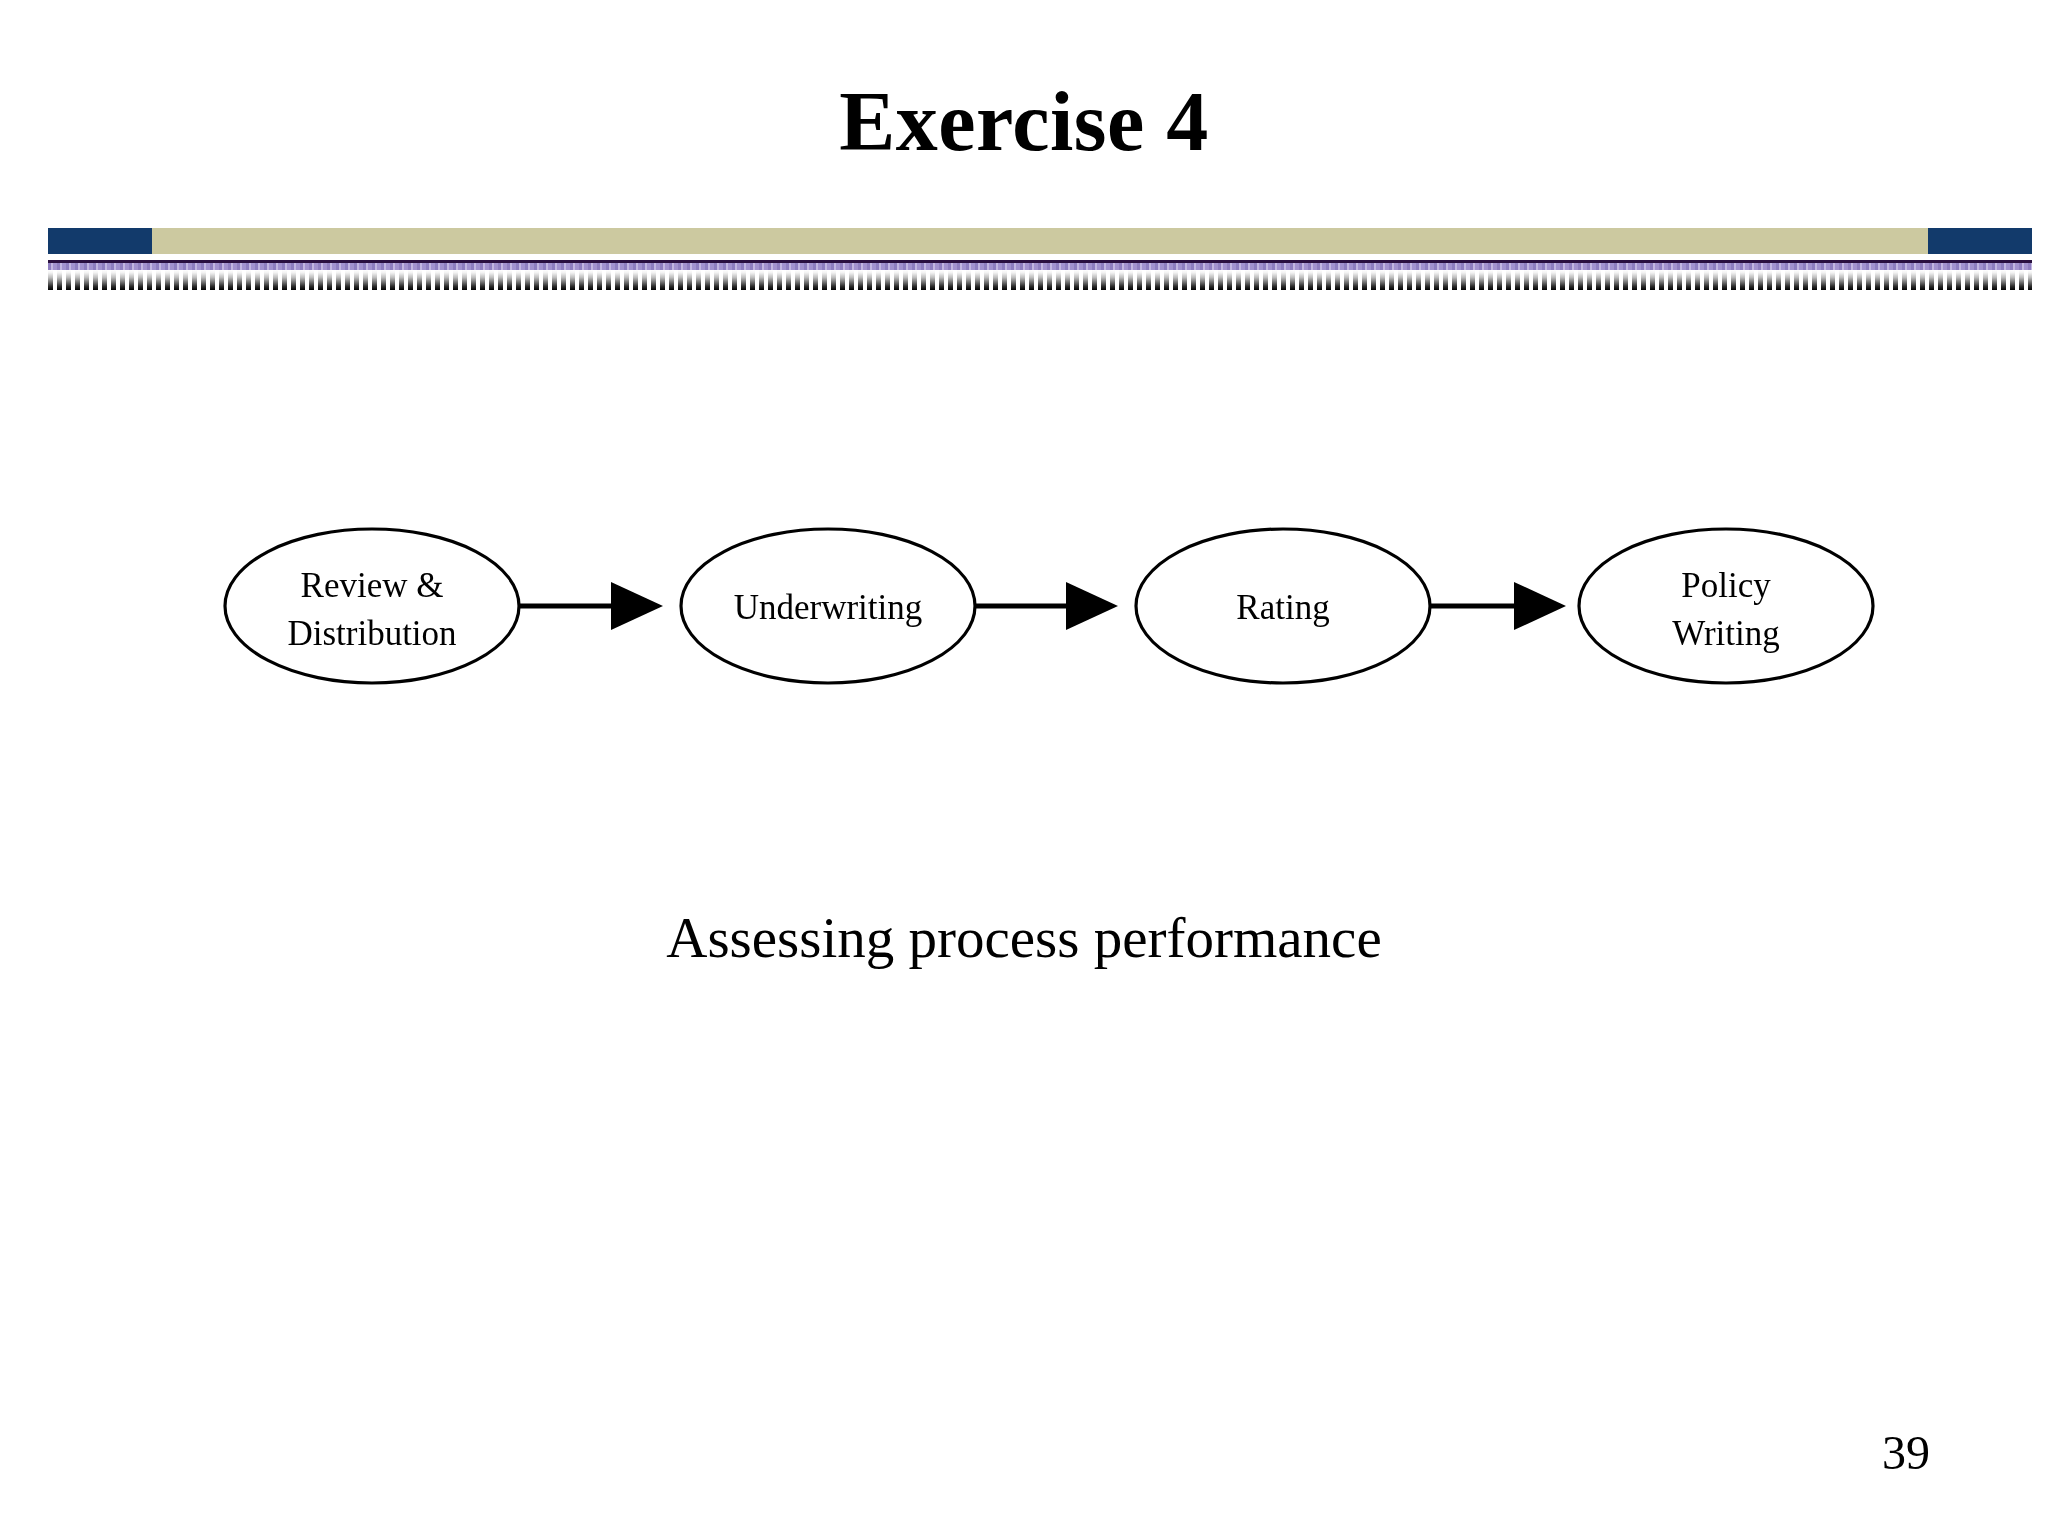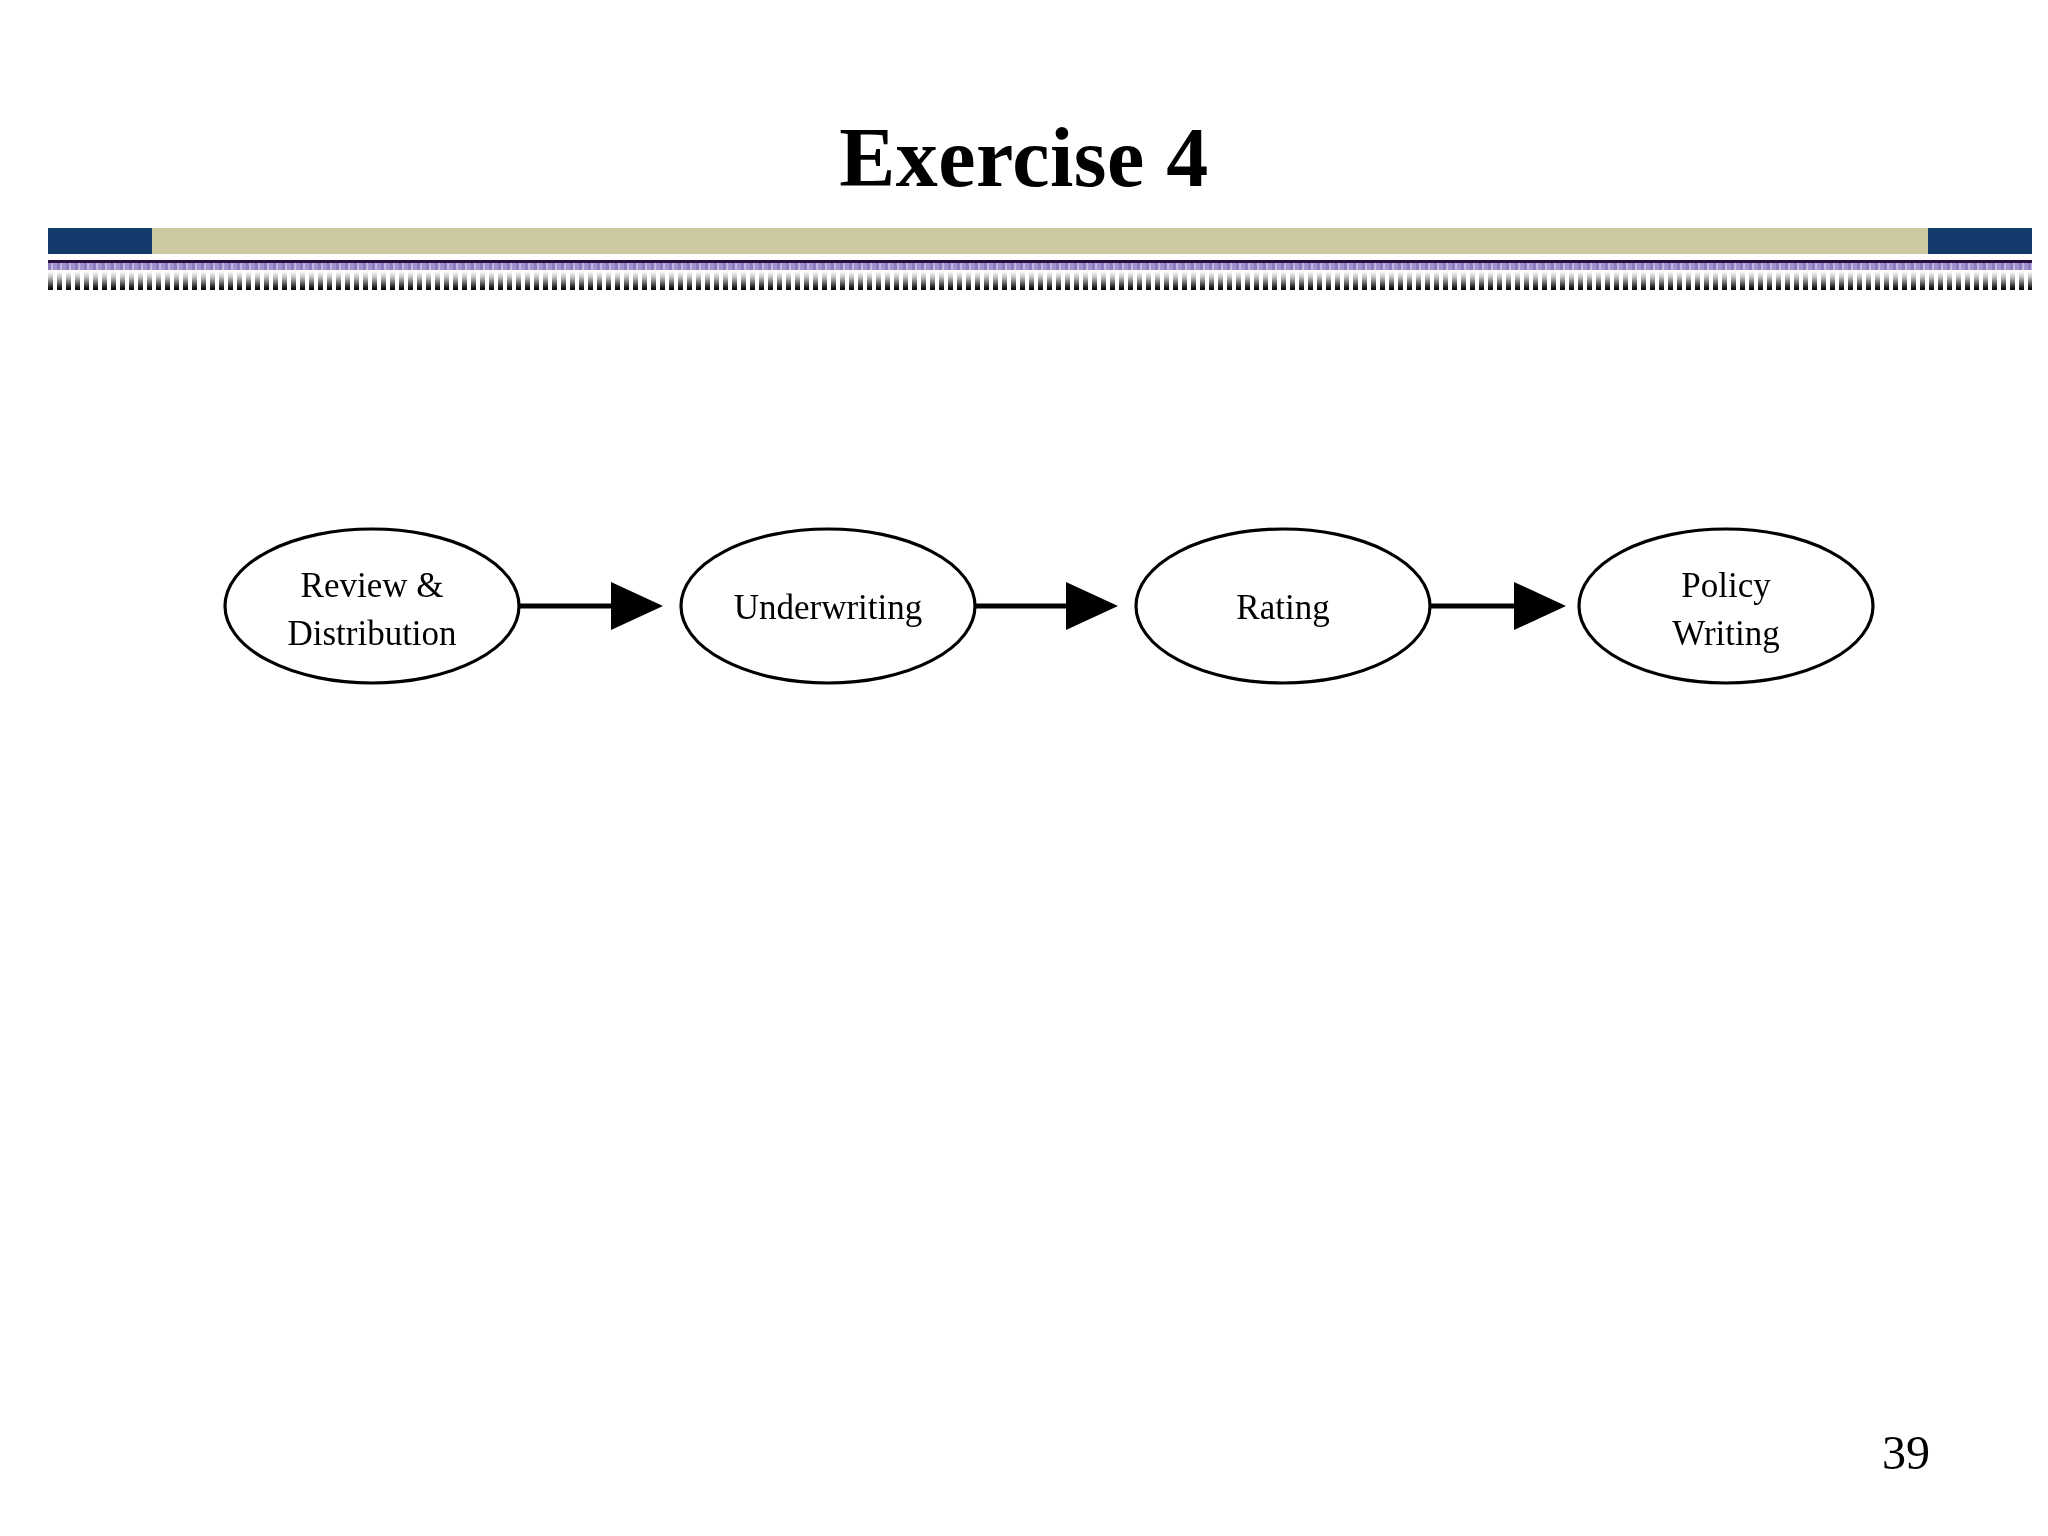--- a/index.html
+++ b/index.html
@@ -32,21 +32,20 @@
     top: 78px;
     width: 2048px;
     text-align: center;
     font-family: "Liberation Serif", "DejaVu Serif", serif;
     font-weight: bold;
     font-size: 84px;
     line-height: 1.05;
     letter-spacing: 0.5px;
     color: #000000;
     white-space: nowrap;
-    margin-top: 36px;
   }
 
   
   #divider {
     position: absolute;
     left: 48px;
     top: 228px;
     width: 1984px;
     height: 62px;
   }
@@ -255,16 +254,17 @@
       </g>
 
       <g>
         <ellipse class="node-ellipse" cx="1526" cy="110" rx="147" ry="77"></ellipse>
         <text class="node-label" x="1526" y="101">Policy</text>
         <text class="node-label" x="1526" y="149">Writing</text>
       </g>
     </svg>
   </div>
 
+  <div id="caption">Assessing process performance</div>
 
   <div id="page-number">39</div>
 
 </div>
 
 </body></html>

